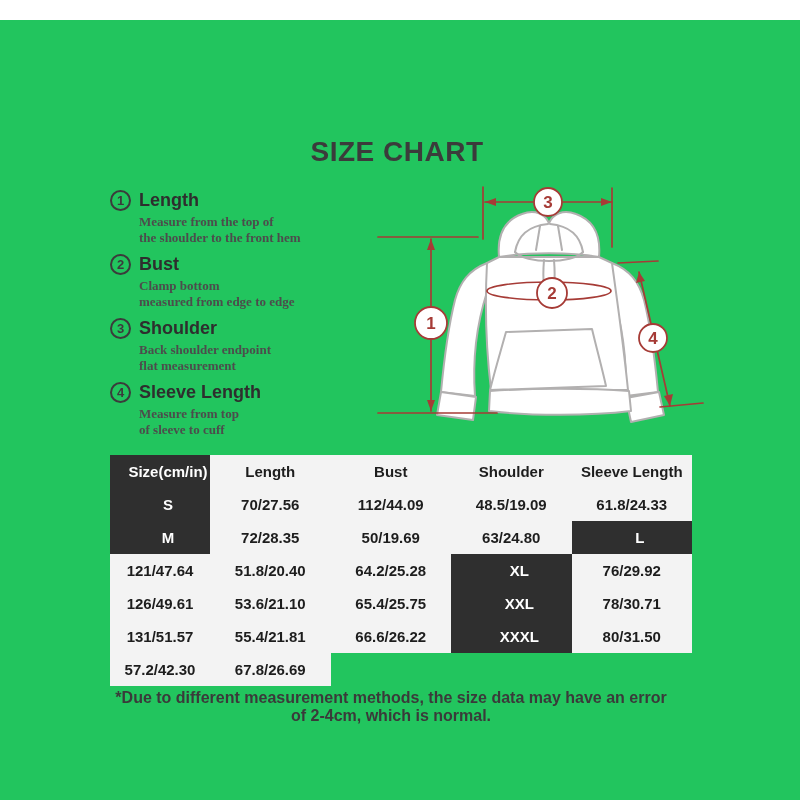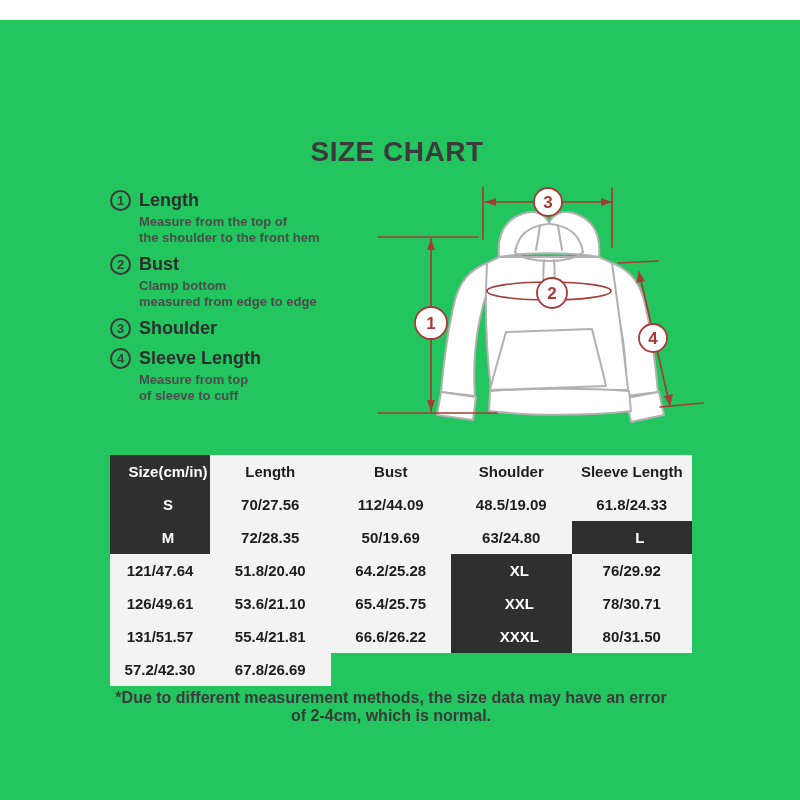--- a/index.html
+++ b/index.html
@@ -18,21 +18,21 @@
   .lrow { display:flex; align-items:center; gap:8px; }
   .lnum {
     box-sizing:border-box; width:21px; height:21px; flex:0 0 21px;
     border:2px solid #3b3b3b; border-radius:50%;
     display:flex; align-items:center; justify-content:center;
     font-size:13px; font-weight:bold; color:#3b3b3b; line-height:1;
   }
   .lhead { font-size:18px; font-weight:bold; color:#2e2e2e; }
   .ldesc {
     margin-left:29px; margin-top:3px;
-    font-size:13px; font-weight:bold; color:#4c4c4c; line-height:15.5px;
+    font-size:13px; font-weight:bold; color:#4c4c4c; line-height:15.5px;font-family:Liberation Serif, serif;
   }
   
   .diagram { position:absolute; left:355px; top:160px; }
   .garment { fill:#ffffff; stroke:#b2b0b0; stroke-width:2; stroke-linecap:round; stroke-linejoin:round; }
   .garment-line { fill:none; stroke:#b2b0b0; stroke-width:2; stroke-linecap:round; }
   .meas { stroke:#a63b36; stroke-width:1.7; fill:none; stroke-linecap:round; }
   .meas-head { fill:#a63b36; stroke:none; }
   .meas-circle { fill:#ffffff; stroke:#a63b36; stroke-width:1.8; }
   .meas-num {
     fill:#a63b36; font-family:"Liberation Sans", sans-serif;
@@ -81,20 +81,24 @@
         </div>
         <div class="ldesc">
           <div>Clamp bottom</div>
           <div>measured from edge to edge</div>
         </div>
       </div>
       <div class="legend-item">
         <div class="lrow">
           <span class="lnum">3</span>
           <span class="lhead">Shoulder</span>
+        </div>
+        <div class="ldesc">
+          <div>Back shoulder endpoint</div>
+          <div>flat measurement</div>
         </div>
       </div>
       <div class="legend-item">
         <div class="lrow">
           <span class="lnum">4</span>
           <span class="lhead">Sleeve Length</span>
         </div>
         <div class="ldesc">
           <div>Measure from top</div>
           <div>of sleeve to cuff</div>

